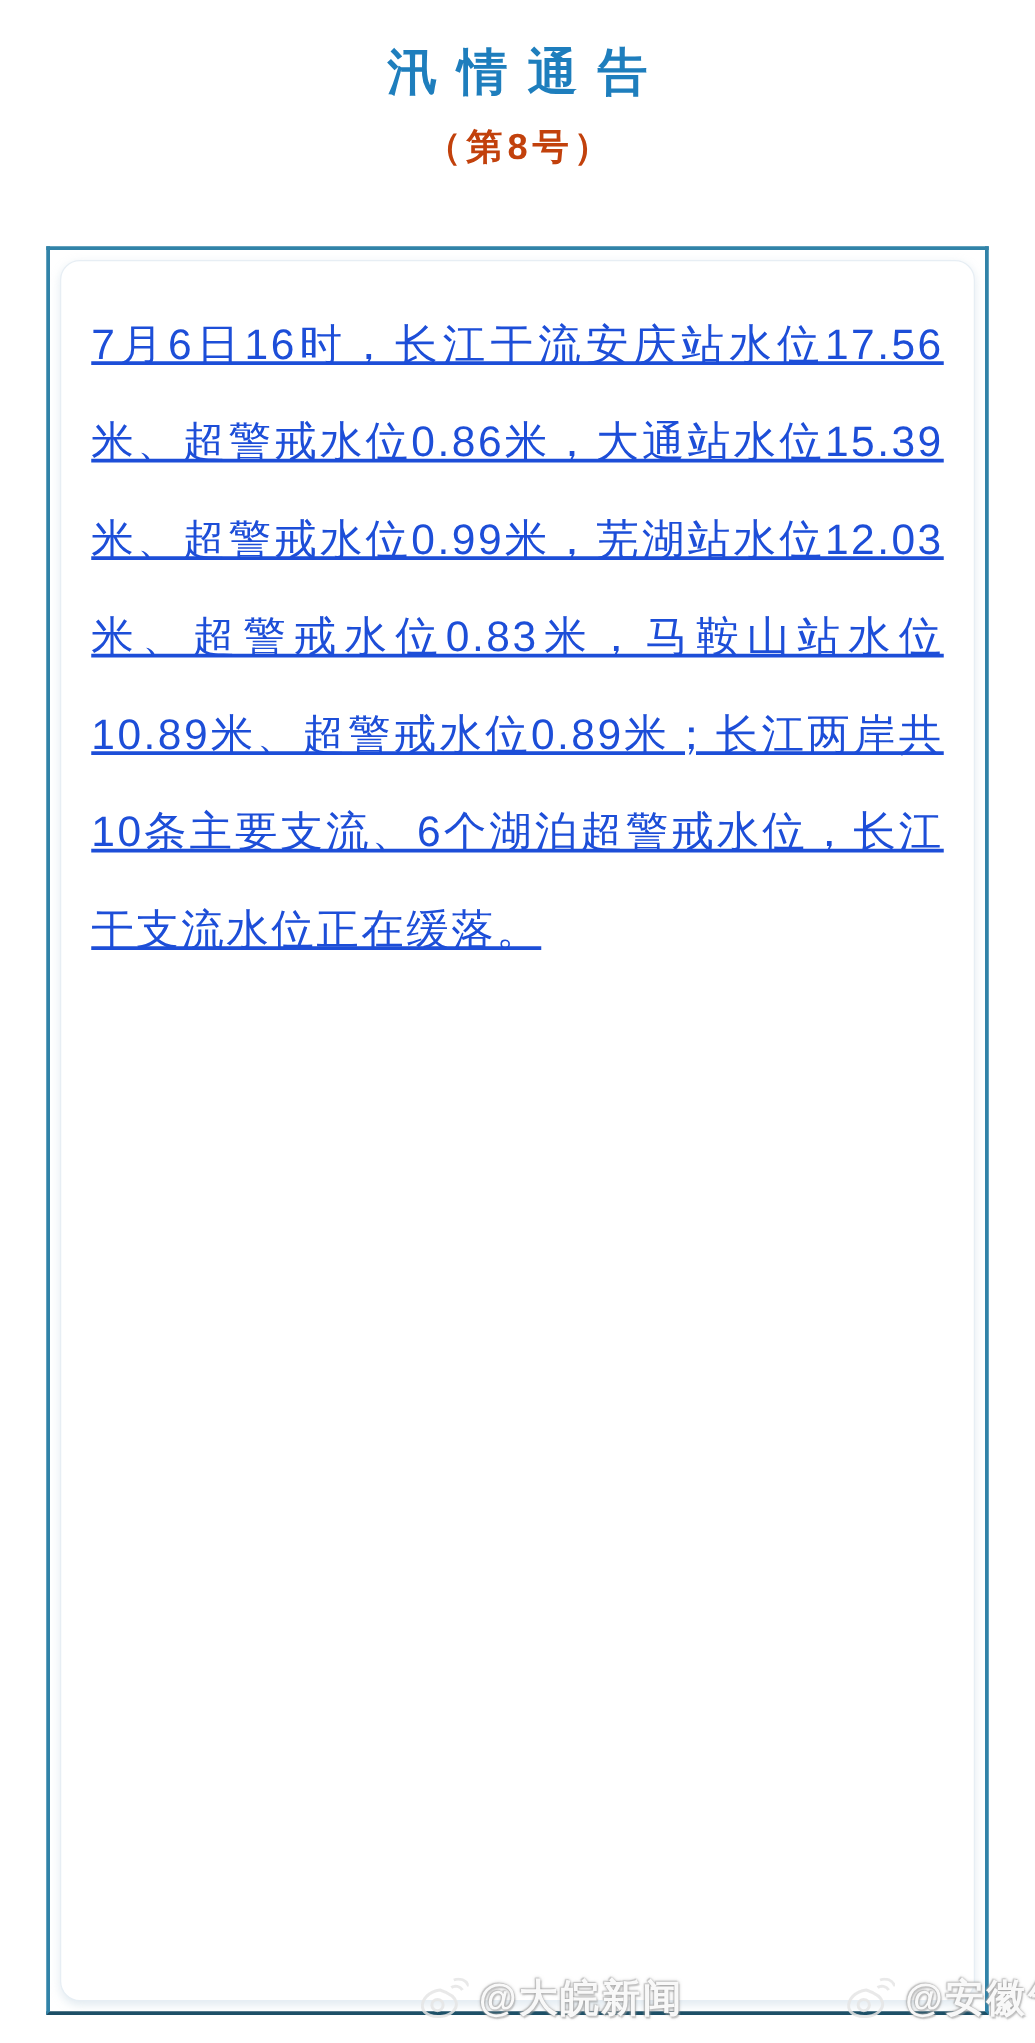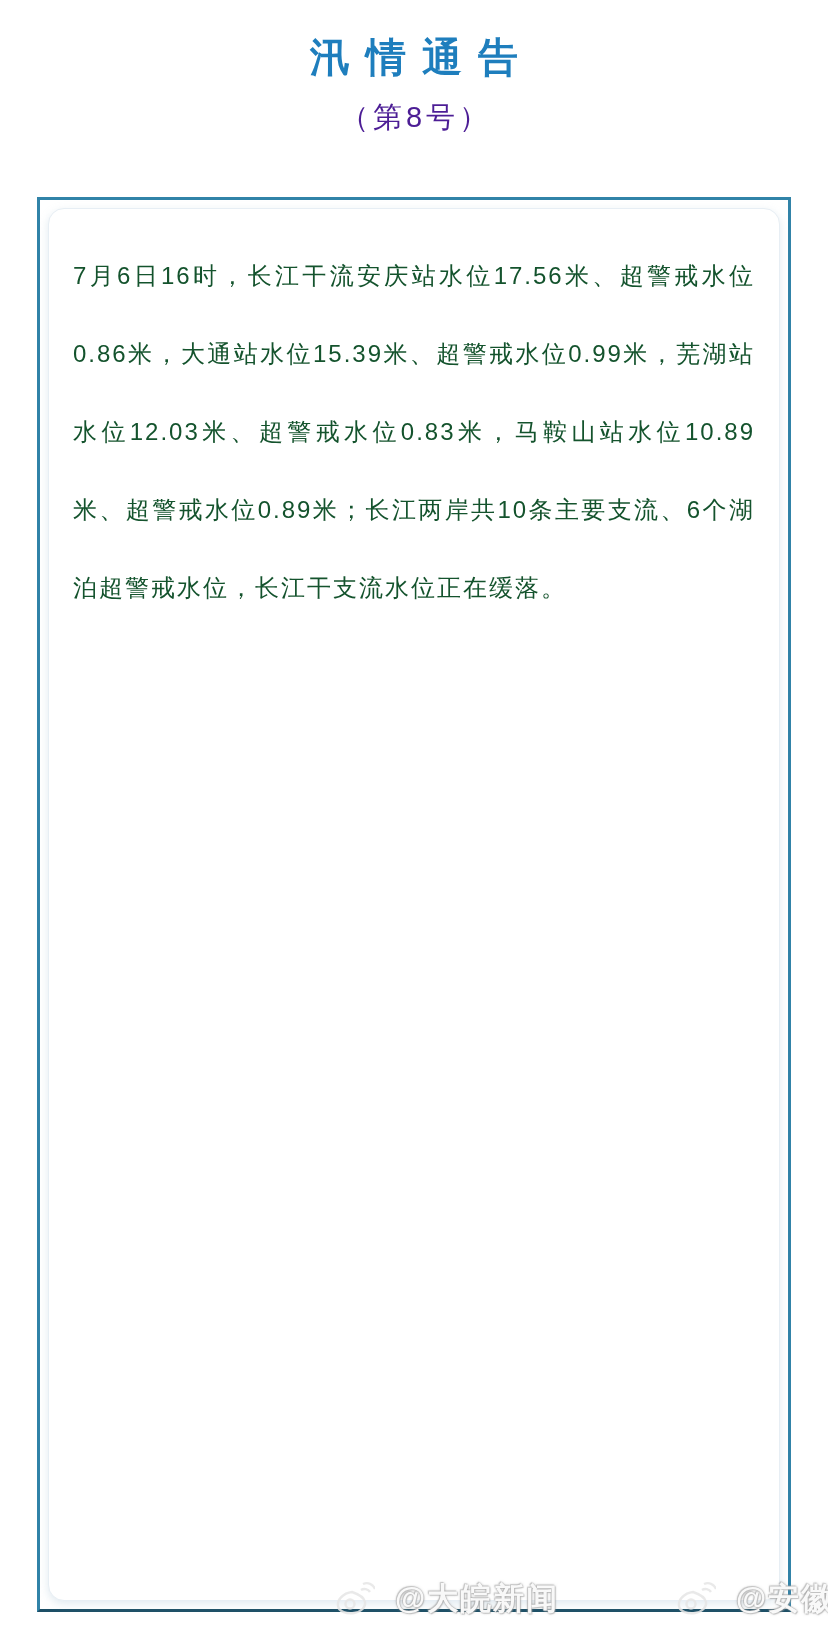--- a/index.html
+++ b/index.html
@@ -10,49 +10,50 @@
   }
   .doc-title{
     position:absolute;top:30px;left:0;width:828px;
     text-align:center;
     font-size:40px;font-weight:bold;color:#1e7ebd;
     letter-spacing:16px;text-indent:16px;
   }
   .doc-subtitle{
     position:absolute;top:98px;left:0;width:828px;
     text-align:center;
-    font-size:29px;color:#4c1d95;letter-spacing:4px;text-indent:4px;
+    font-size:29px;color:#c2410c;letter-spacing:4px;text-indent:4px;font-weight:bold;
   }
   .notice-box{
     position:absolute;top:197px;left:37px;width:754px;height:1415px;
     box-sizing:border-box;
     border:3px solid #3183a8;
     border-bottom-color:#1d4f66;
     background:#ffffff;
   }
   .notice-card{
     position:absolute;top:8px;left:8px;right:8px;bottom:8px;
     border-radius:16px;
     border:1px solid #e7eef4;
     box-shadow:0 3px 8px rgba(170,195,212,0.35);
     background:#ffffff;
     box-sizing:border-box;
     padding:28px 24px 20px 24px;
     overflow:hidden;
   }
   .body-paragraph{
     margin:0 0 72px 0;
-    font-size:24px;line-height:78px;color:#14532d;
+    font-size:34px;line-height:78px;color:#1d4ed8;
     text-align:justify;
     text-justify:inter-ideograph;
     letter-spacing:2px;
+    text-decoration:underline;
   }
   .watermark{
     position:absolute;top:1578px;
-    display:flex;align-items:center;gap:20px;
+    display:flex;align-items:center;gap:8px;
     font-size:31px;font-weight:bold;letter-spacing:2px;
     color:rgba(255,255,255,0.92);
     text-shadow:0 0 1px rgba(170,170,170,0.9),0 0 3px rgba(150,150,150,0.55),
                 1px 1px 1px rgba(160,160,160,0.5),-1px -1px 1px rgba(160,160,160,0.5);
     white-space:nowrap;
   }
   .watermark-left{left:335px;}
   .watermark-right{left:1122px;left:676px;}
   .weibo-icon{display:inline-block;width:40px;height:34px;opacity:0.9;}
 </style>

